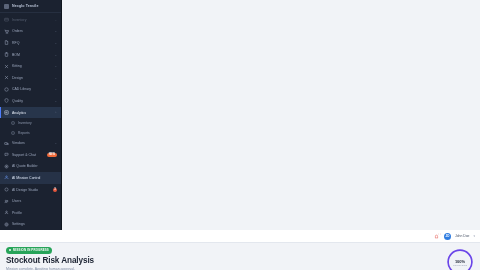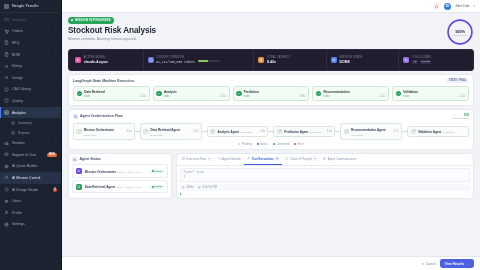--- a/index.html
+++ b/index.html
@@ -3,21 +3,21 @@
 <meta charset="utf-8">
 <style>
   * { box-sizing: border-box; margin: 0; padding: 0; }
   html, body { width: 480px; height: 270px; overflow: hidden; }
   body {
     font-family: "Liberation Sans", sans-serif;
     background: #f1f3f7;
     font-size: 4px;
     color: #2b3040;
   }
-  .app { display: flex; width: 480px; height: 270px; }
+  .app { display: flex; width: 480px; height: 270px; flex-direction: column; }
 
   
   .sidebar {
     width: 62px; height: 270px;
     background: #1b2230;
     display: flex; flex-direction: column;
     flex: 0 0 62px;
     border-right: 1px solid #0f141d;
   }
   .sb-logo {

